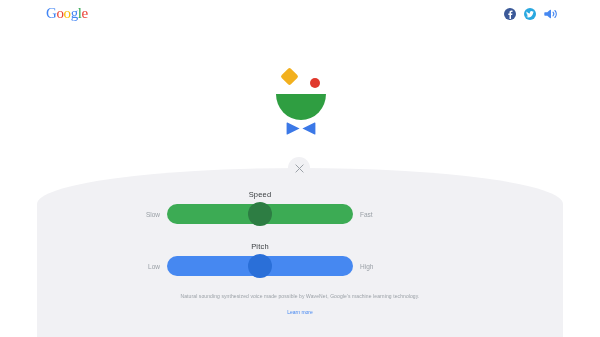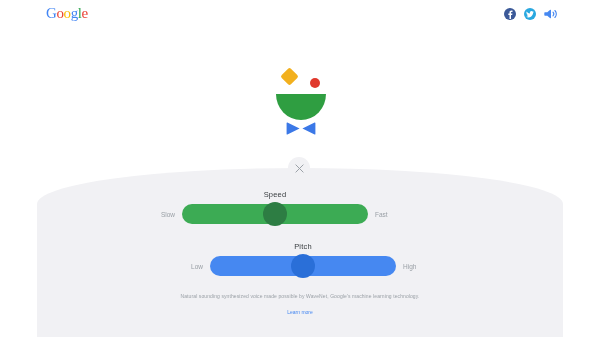--- a/index.html
+++ b/index.html
@@ -126,26 +126,26 @@
     justify-content: center;
     z-index: 25;
     cursor: pointer;
     border: none;
     padding: 0;
   }
 
   
   .slider-group {
     position: absolute;
-    left: 15px;
+    left: 0;
     width: 520px;
     z-index: 10;
   }
   .sg-speed { top: 190px; }
-  .sg-pitch { top: 242px; padding-left: 28px; }
+  .sg-pitch { top: 242px; }
 
   .slider-title {
     text-align: center;
     font-size: 7.5px;
     color: #3c4043;
     letter-spacing: 0.2px;
     margin-bottom: 5px;
   }
   .slider-row {
     display: flex;

